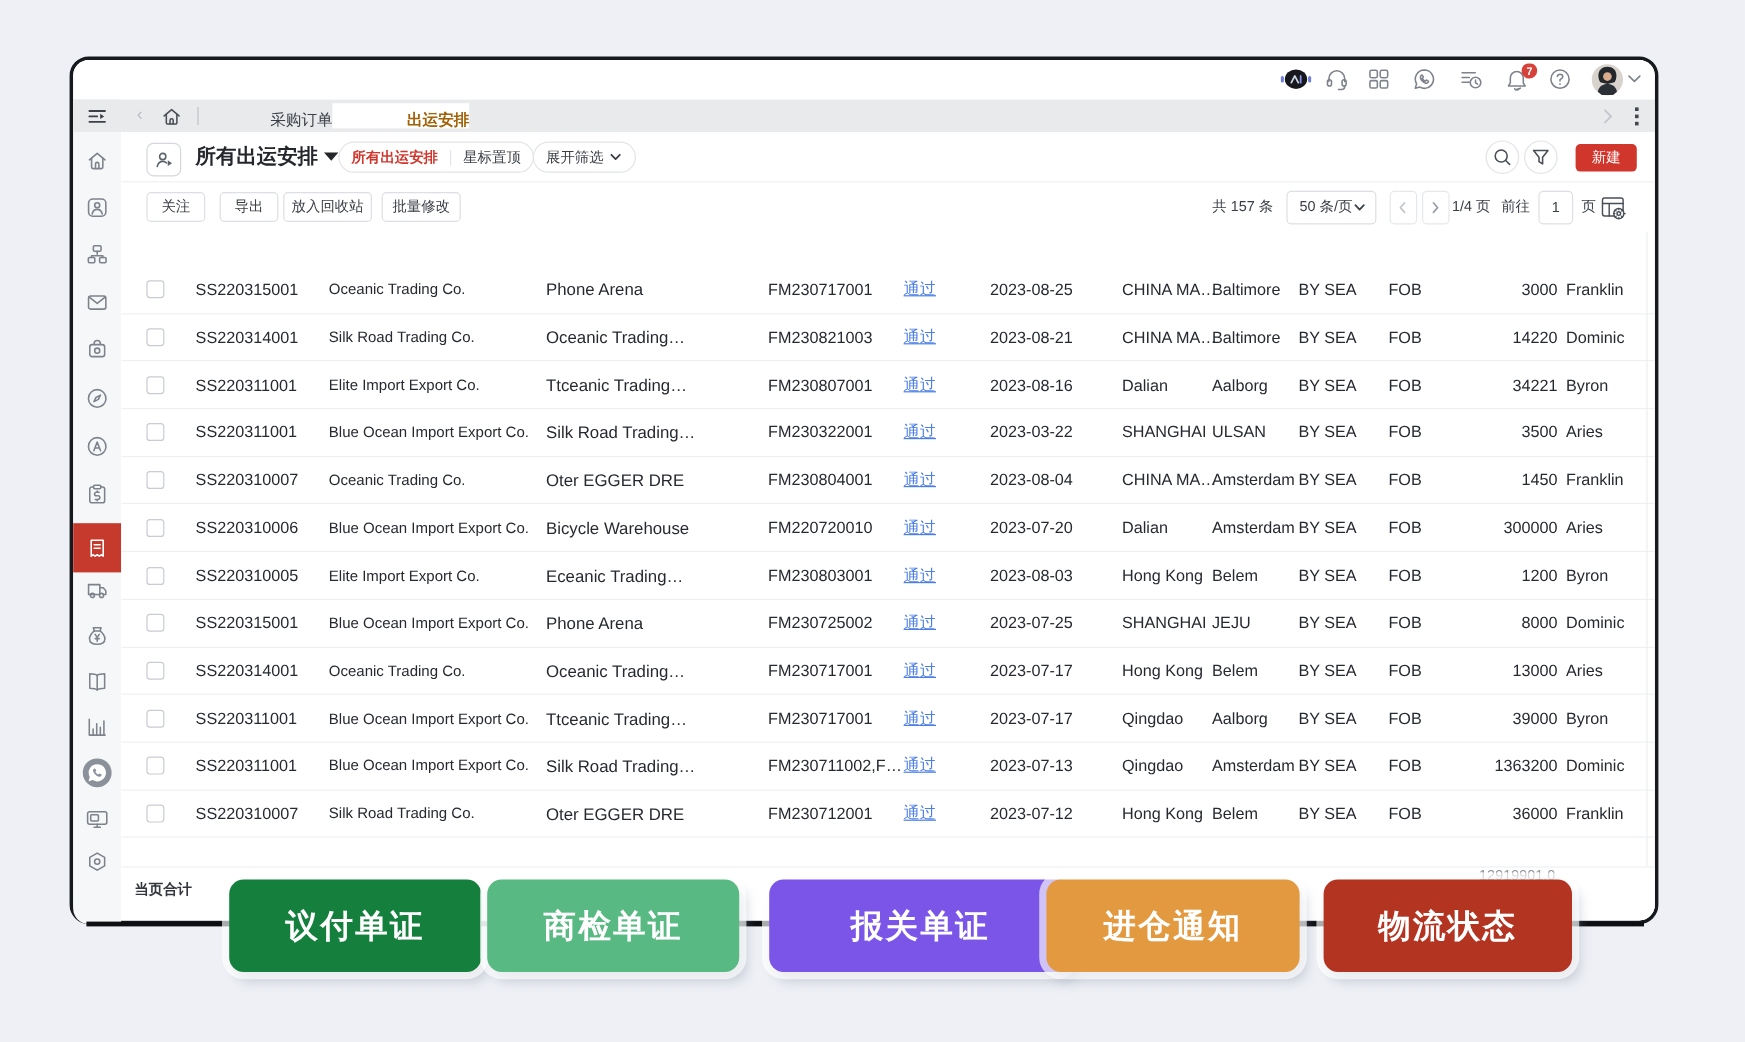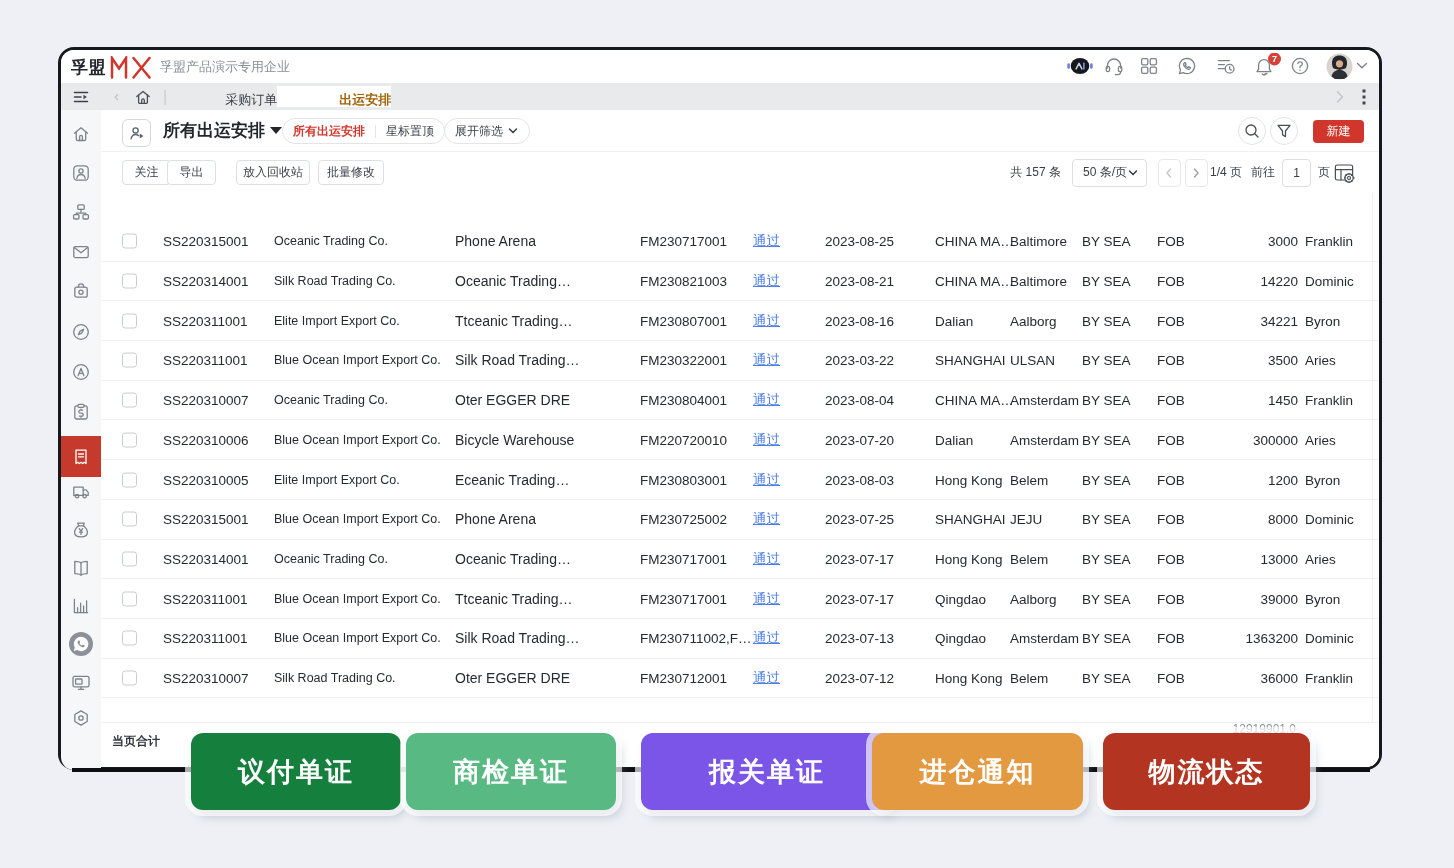--- a/index.html
+++ b/index.html
@@ -38,30 +38,20 @@
 .c1{left:62px}.c2{left:173px;font-size:12.5px}.c3{left:354px;font-size:14px}.c4{left:539px}
 .c5{left:652px;color:#4d7fe8;text-decoration:underline!important}
 .c6{left:724px}.c7{left:834px}.c8{left:909px}.c9{left:981px}.c10{left:1056px}
 .c11{right:81px;text-align:right}.c12{left:1204px}
 .totrow{position:absolute;left:0;top:612px;width:100%;height:45px;border-top:1px solid #eef0f2;background:#fff}
 .flowbtn{position:absolute;top:733px;height:77px;border-radius:12px;color:#fff;font-size:27px;font-weight:bold;letter-spacing:2px;display:flex;align-items:center;justify-content:center;box-shadow:0 0 0 6px rgba(255,255,255,.65),5px 7px 10px rgba(135,145,165,.4);z-index:2}
 </style></head>
 <body>
 <div class="win">
   <div class="topbar">
-    <div class="logo">
-        <span class="zh">孚盟</span>
-        <span class="mx">
-          <svg width="42" height="23" viewBox="0 0 42 23" fill="none" stroke="#d0362c" stroke-width="2.5" stroke-linecap="round" xmlns="http://www.w3.org/2000/svg">
-            <path d="M2 21.5V2l7 10.5L16 2v19.5"></path>
-            <path d="m23.5 2 16 19.5M39.5 2l-16 19.5"></path>
-          </svg>
-        </span>
-        <span class="co">孚盟产品演示专用企业</span>
-      </div>
     <div class="ticons">
         <span style="display:flex;align-items:center;margin-left:0px">
           <svg width="26" height="18" viewBox="0 0 26 18" xmlns="http://www.w3.org/2000/svg">
             <rect x="0.3" y="6.3" width="2.6" height="5.4" rx="1.3" fill="#6f7fe0"></rect>
             <rect x="23.1" y="6.3" width="2.6" height="5.4" rx="1.3" fill="#6f7fe0"></rect>
             <ellipse cx="13" cy="9" rx="9.3" ry="8.1" fill="#16181d"></ellipse>
             <path d="M9.1 11.9 12 6.3l2.9 5.6" stroke="#c9d3e2" stroke-width="1.5" fill="none" stroke-linecap="round" stroke-linejoin="round"></path>
             <path d="M16.9 6.3v5.6" stroke="#8b93e8" stroke-width="1.5" stroke-linecap="round"></path>
           </svg>
         </span>
@@ -293,21 +283,21 @@
         </div>
       <div class="filt" style="right:81px">
           <svg width="18" height="18" viewBox="0 0 18 18" fill="none" stroke="#7d828b" stroke-width="1.3" stroke-linecap="round" stroke-linejoin="round" xmlns="http://www.w3.org/2000/svg">
             <path d="M3 3.4h12l-4.5 5.6v5.6l-3-1.9v-3.7z" stroke="#4a4e55" stroke-width="1.3"></path>
           </svg>
         </div>
       <div class="newbtn">新建</div>
     </div>
     <div class="tool2">
       <div class="btn" style="left:21px;width:49px">关注</div>
-      <div class="btn" style="left:66px;width:49px">导出</div>
+      <div class="btn" style="left:82px;width:49px">导出</div>
       <div class="btn" style="left:135px;width:74px">放入回收站</div>
       <div class="btn" style="left:217px;width:66px">批量修改</div>
       <div class="pgn">共 157 条<span style="margin-left:11px;display:inline-flex;align-items:center;justify-content:flex-end;width:75px;height:28px;border:1px solid #dcdfe3;border-radius:4px;padding:0 7px">50 条/页<svg width="12" height="12" viewBox="0 0 12 12" fill="none" stroke="#7d828b" stroke-width="1.3" stroke-linecap="round" stroke-linejoin="round" xmlns="http://www.w3.org/2000/svg">
               <path d="m2.5 4 3.5 3.6L9.5 4" stroke="#3c4047" stroke-width="1.5"></path>
             </svg></span><span class="pgbox" style="margin-left:11px">
             <svg width="14" height="14" viewBox="0 0 14 14" fill="none" stroke="#7d828b" stroke-width="1.3" stroke-linecap="round" stroke-linejoin="round" xmlns="http://www.w3.org/2000/svg">
               <path d="M8.5 3 5 7l3.5 4" stroke="#c3c7cd" stroke-width="1.4"></path>
             </svg>
           </span><span class="pgbox" style="margin-left:4px">
             <svg width="14" height="14" viewBox="0 0 14 14" fill="none" stroke="#7d828b" stroke-width="1.3" stroke-linecap="round" stroke-linejoin="round" xmlns="http://www.w3.org/2000/svg">

